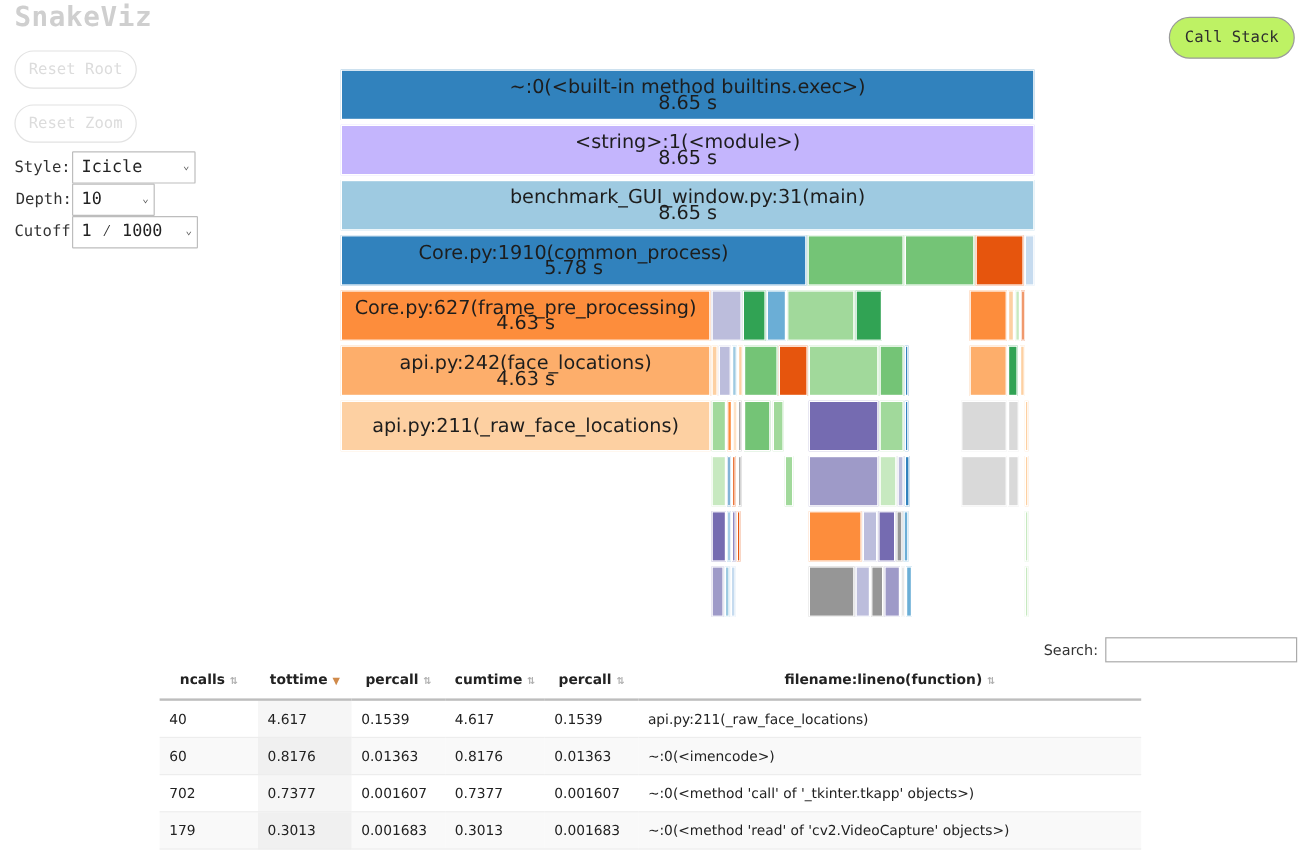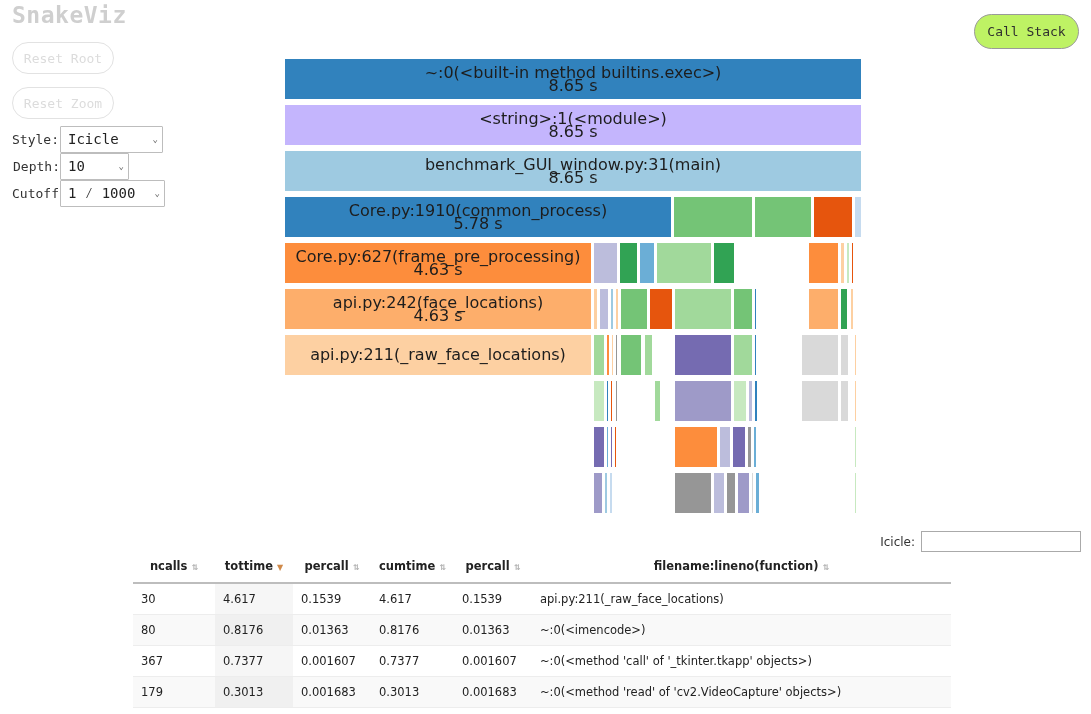--- a/index.html
+++ b/index.html
@@ -244,54 +244,54 @@
     <div class="cell" style="left: 390px; top: 414px; width: 38px; height: 42px; background: rgb(150, 150, 150);"></div>
     <div class="cell" style="left: 429px; top: 414px; width: 12px; height: 42px; background: rgb(188, 189, 220);"></div>
     <div class="cell" style="left: 442px; top: 414px; width: 10px; height: 42px; background: rgb(150, 150, 150);"></div>
     <div class="cell" style="left: 453px; top: 414px; width: 13px; height: 42px; background: rgb(158, 154, 200);"></div>
     <div class="cell" style="left: 467px; top: 414px; width: 3px; height: 42px; background: rgb(217, 217, 217);"></div>
     <div class="cell" style="left: 471px; top: 414px; width: 5px; height: 42px; background: rgb(107, 174, 214);"></div>
     <div class="cell" style="left: 570px; top: 414px; width: 3px; height: 42px; background: rgb(199, 233, 192);"></div>
   </div>
 
 <div id="search-wrap">
-  <span>Icicle:</span>
+  <span>Search:</span>
   <input id="search-input" type="text" placeholder="" style="">
 </div>
 
 <table id="stats-table">
   <thead>
     <tr>
         <th class="col-ncalls"><span>ncalls</span><span class="sorticon">⇅</span></th>
         <th class="col-tottime sorted"><span>tottime</span><span class="sorticon">▼</span></th>
         <th class="col-percall"><span>percall</span><span class="sorticon">⇅</span></th>
         <th class="col-cumtime"><span>cumtime</span><span class="sorticon">⇅</span></th>
         <th class="col-percall"><span>percall</span><span class="sorticon">⇅</span></th>
         <th class="col-file th-file"><span>filename:lineno(function)</span><span class="sorticon">⇅</span></th>
       </tr>
   </thead>
   <tbody>
       <tr>
-        <td>30</td>
+        <td>40</td>
         <td class="c-tottime">4.617</td>
         <td>0.1539</td>
         <td>4.617</td>
         <td>0.1539</td>
         <td class="col-file">api.py:211(_raw_face_locations)</td>
       </tr>
       <tr>
-        <td>80</td>
+        <td>60</td>
         <td class="c-tottime">0.8176</td>
         <td>0.01363</td>
         <td>0.8176</td>
         <td>0.01363</td>
         <td class="col-file">~:0(&lt;imencode&gt;)</td>
       </tr>
       <tr>
-        <td>367</td>
+        <td>702</td>
         <td class="c-tottime">0.7377</td>
         <td>0.001607</td>
         <td>0.7377</td>
         <td>0.001607</td>
         <td class="col-file">~:0(&lt;method 'call' of '_tkinter.tkapp' objects&gt;)</td>
       </tr>
       <tr>
         <td>179</td>
         <td class="c-tottime">0.3013</td>
         <td>0.001683</td>

